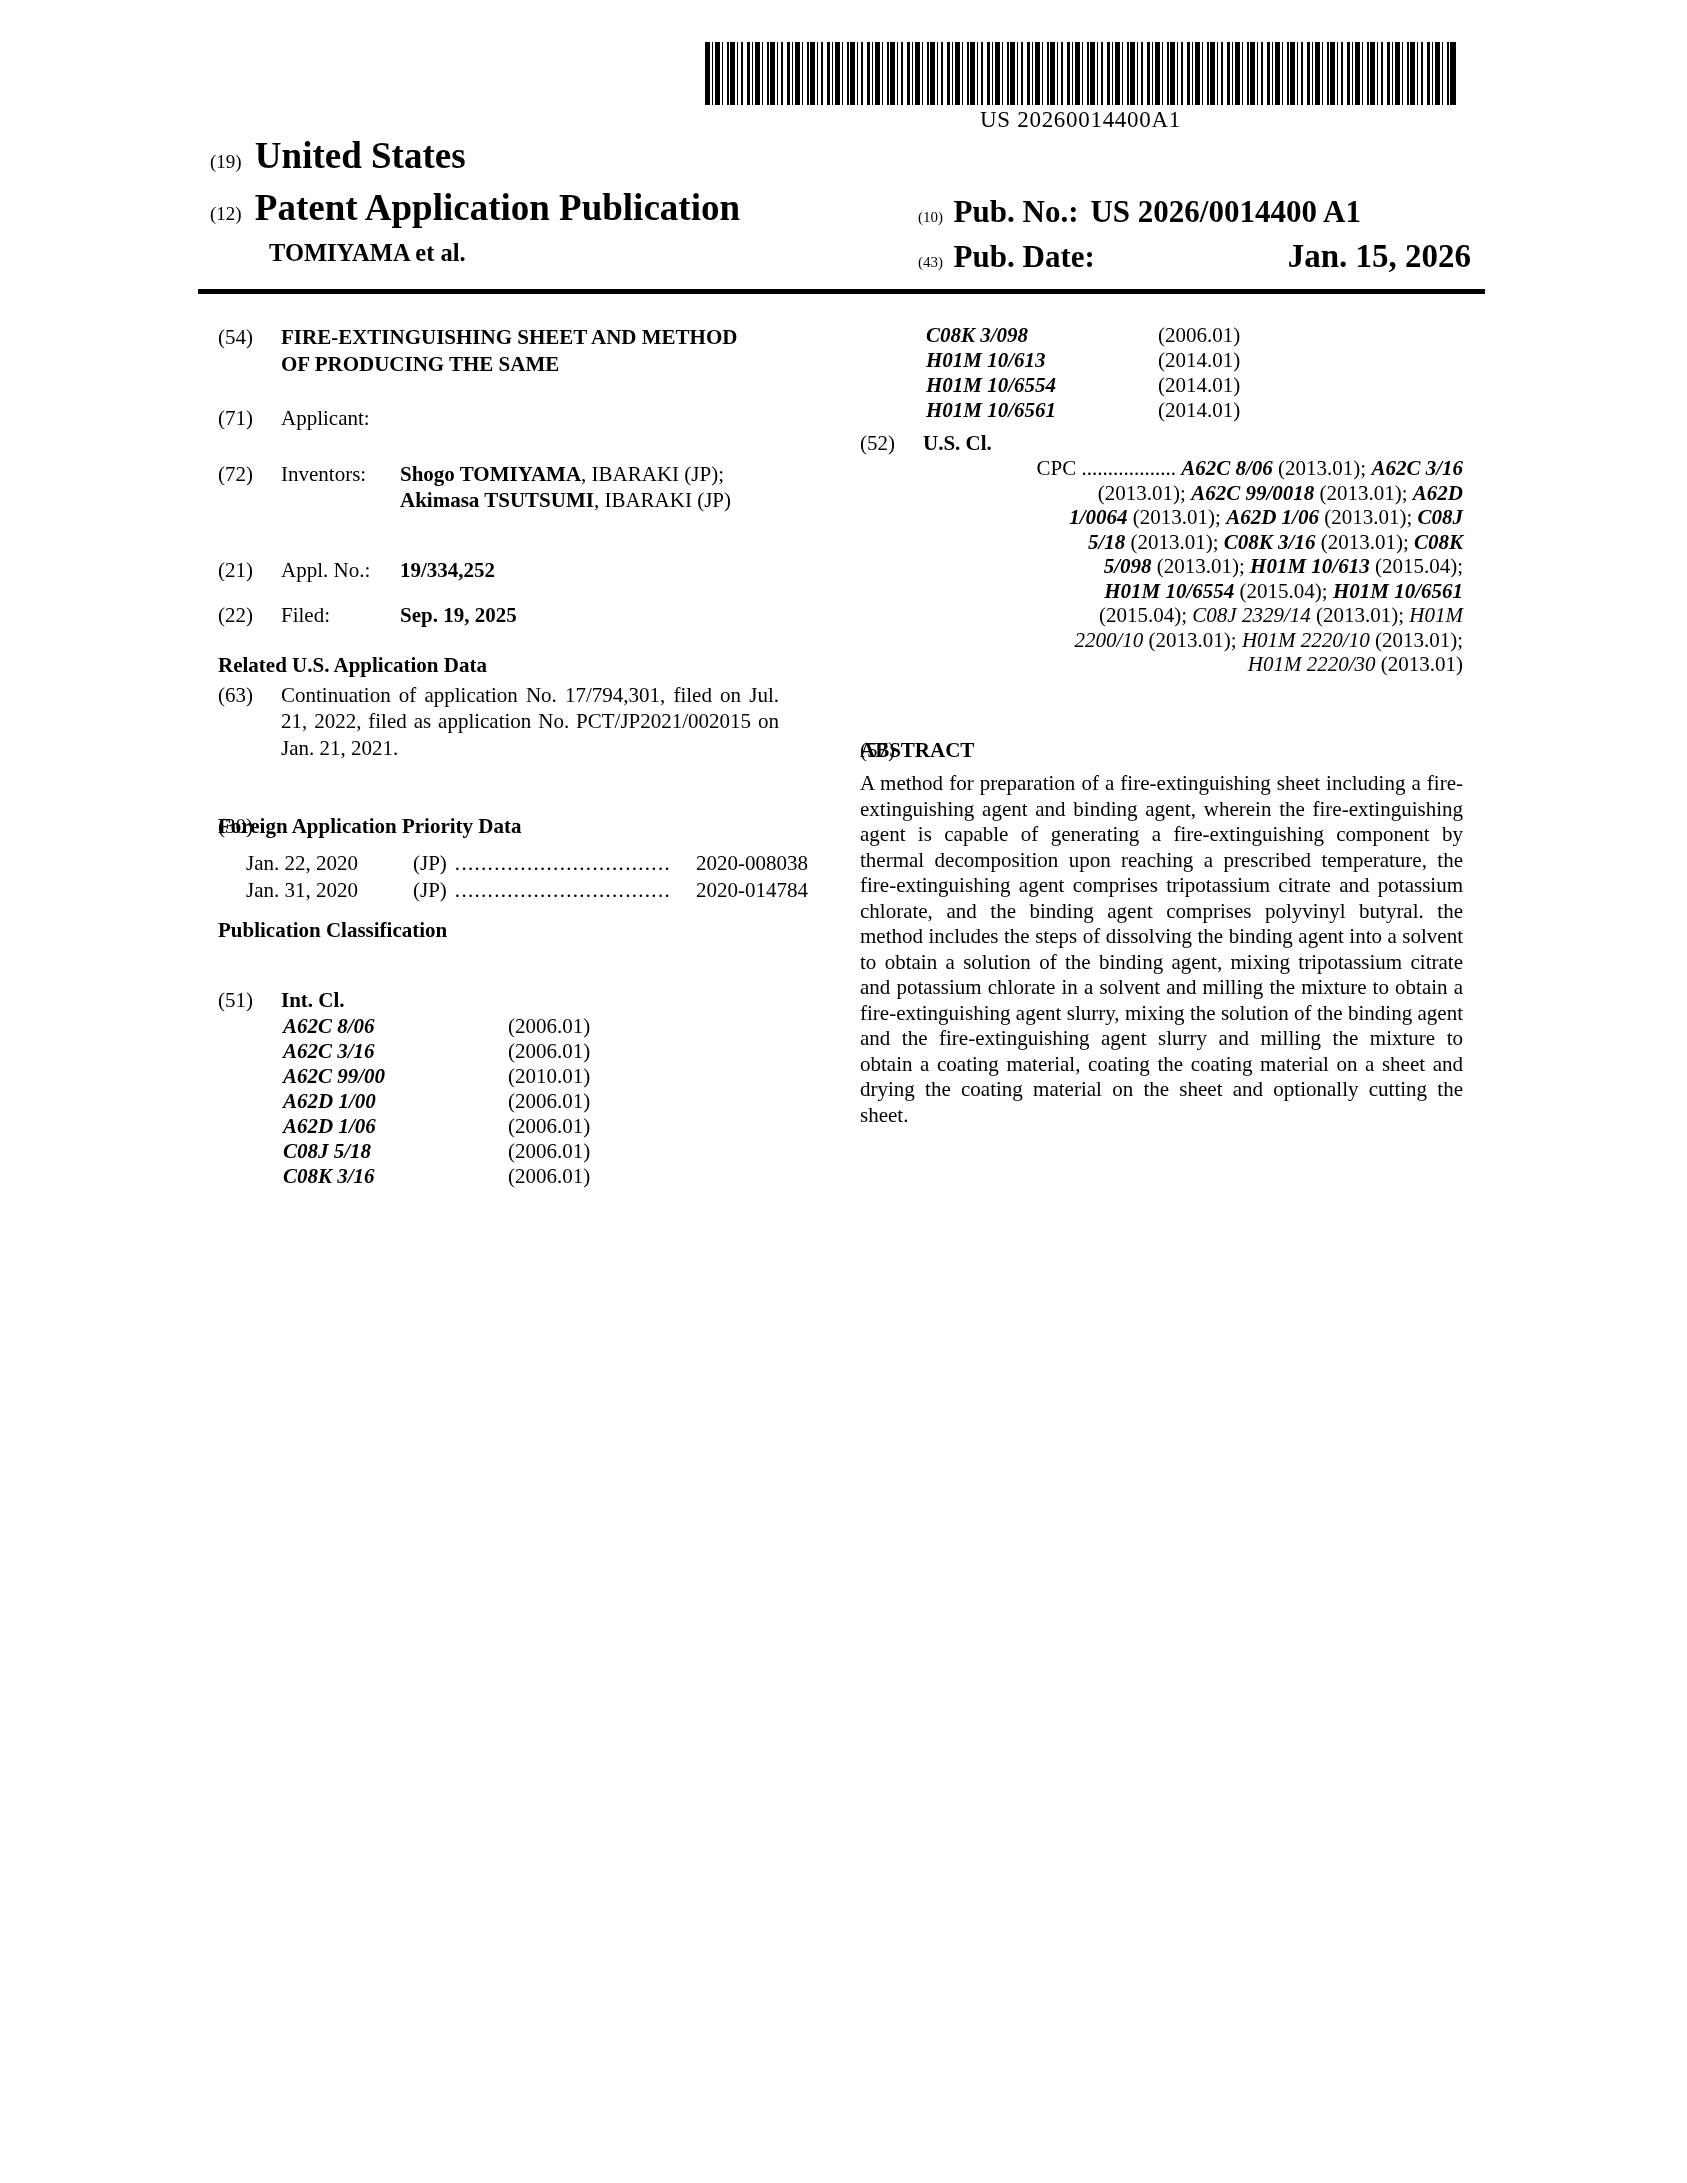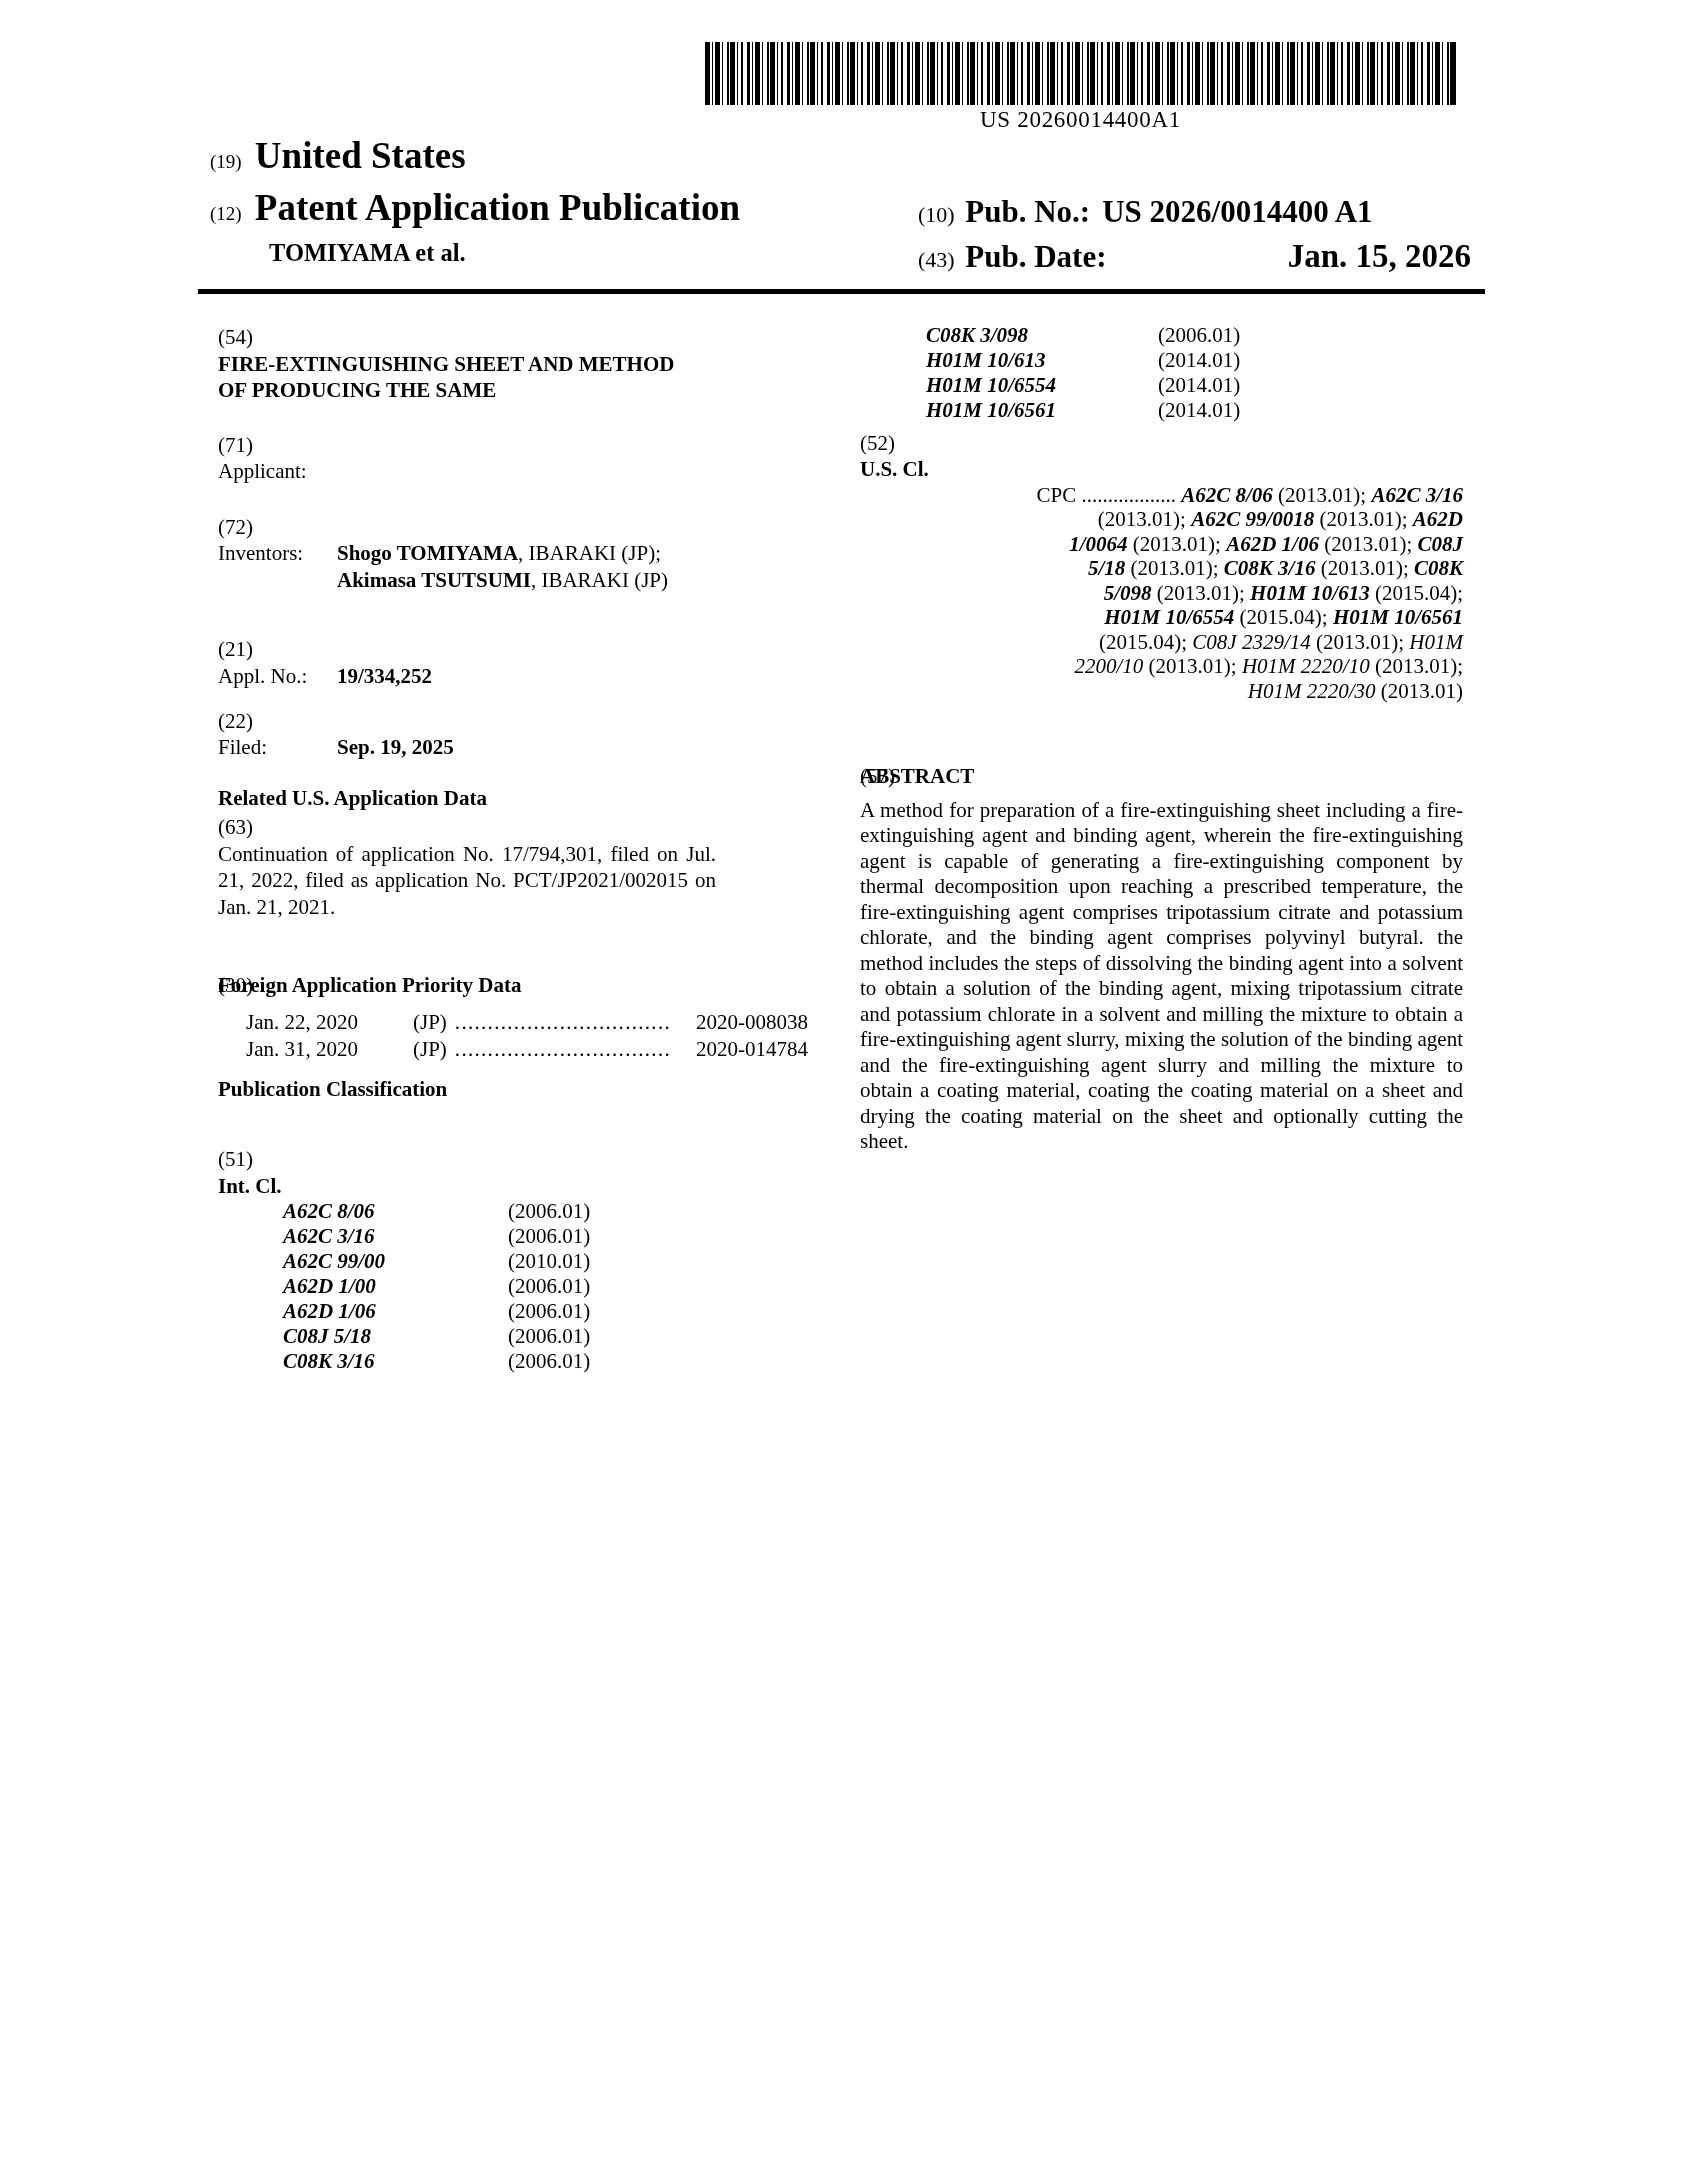--- a/index.html
+++ b/index.html
@@ -27,35 +27,35 @@
 
   
   .hdr-line { position:absolute; left:210px; display:flex; align-items:baseline; gap:13.2px; white-space:nowrap; }
   .inid  { font-size:19px; }
   .big   { font-size:37px; font-weight:700; }
   .hdr-line1 { top:134px; }
   .hdr-line2 { top:186px; }
   .hdr-author { position:absolute; left:269px; top:239px; font-size:24.5px; font-weight:700; }
 
   .hdr-right { position:absolute; left:918px; width:553px; display:flex; align-items:baseline; white-space:nowrap; }
-  .hdr-right .inid { font-size:22px; margin-right:10.6px; }
+  .hdr-right .inid { font-size:15px; margin-right:10.6px; }
   .hdr-r1 { top:194px; }
   .hdr-r2 { top:238px; justify-content:flex-start; }
   .pub-label { font-size:31px; font-weight:700; margin-right:12px; }
   .pub-value { font-size:31px; font-weight:700; }
   .hdr-r2 .spacer { flex:1; }
   .pub-date-value { font-size:33px; font-weight:700; }
 
   .rule { position:absolute; left:198px; top:289px; width:1287px; height:4.6px; background:#000; }
 
   
   .col-left  { position:absolute; left:218px;  top:324px; width:590px; font-size:21px; line-height:26.5px; }
   .col-right { position:absolute; left:860px; top:323px; width:603px; font-size:21px; line-height:26.5px; }
 
-  .field { display:flex;flex-direction:column; }
+  .field { display:flex; }
   .ftag  { width:63px; flex-shrink:0; }
   .fbody { flex:1; }
   .kv    { display:flex; }
   .fkey  { width:119px; flex-shrink:0; }
   .fval  { flex:1; }
   .bold  { font-weight:700; }
 
   .title-text { font-weight:700; max-width:463px; }
 
   .f-applicant { margin-top:28px; }

